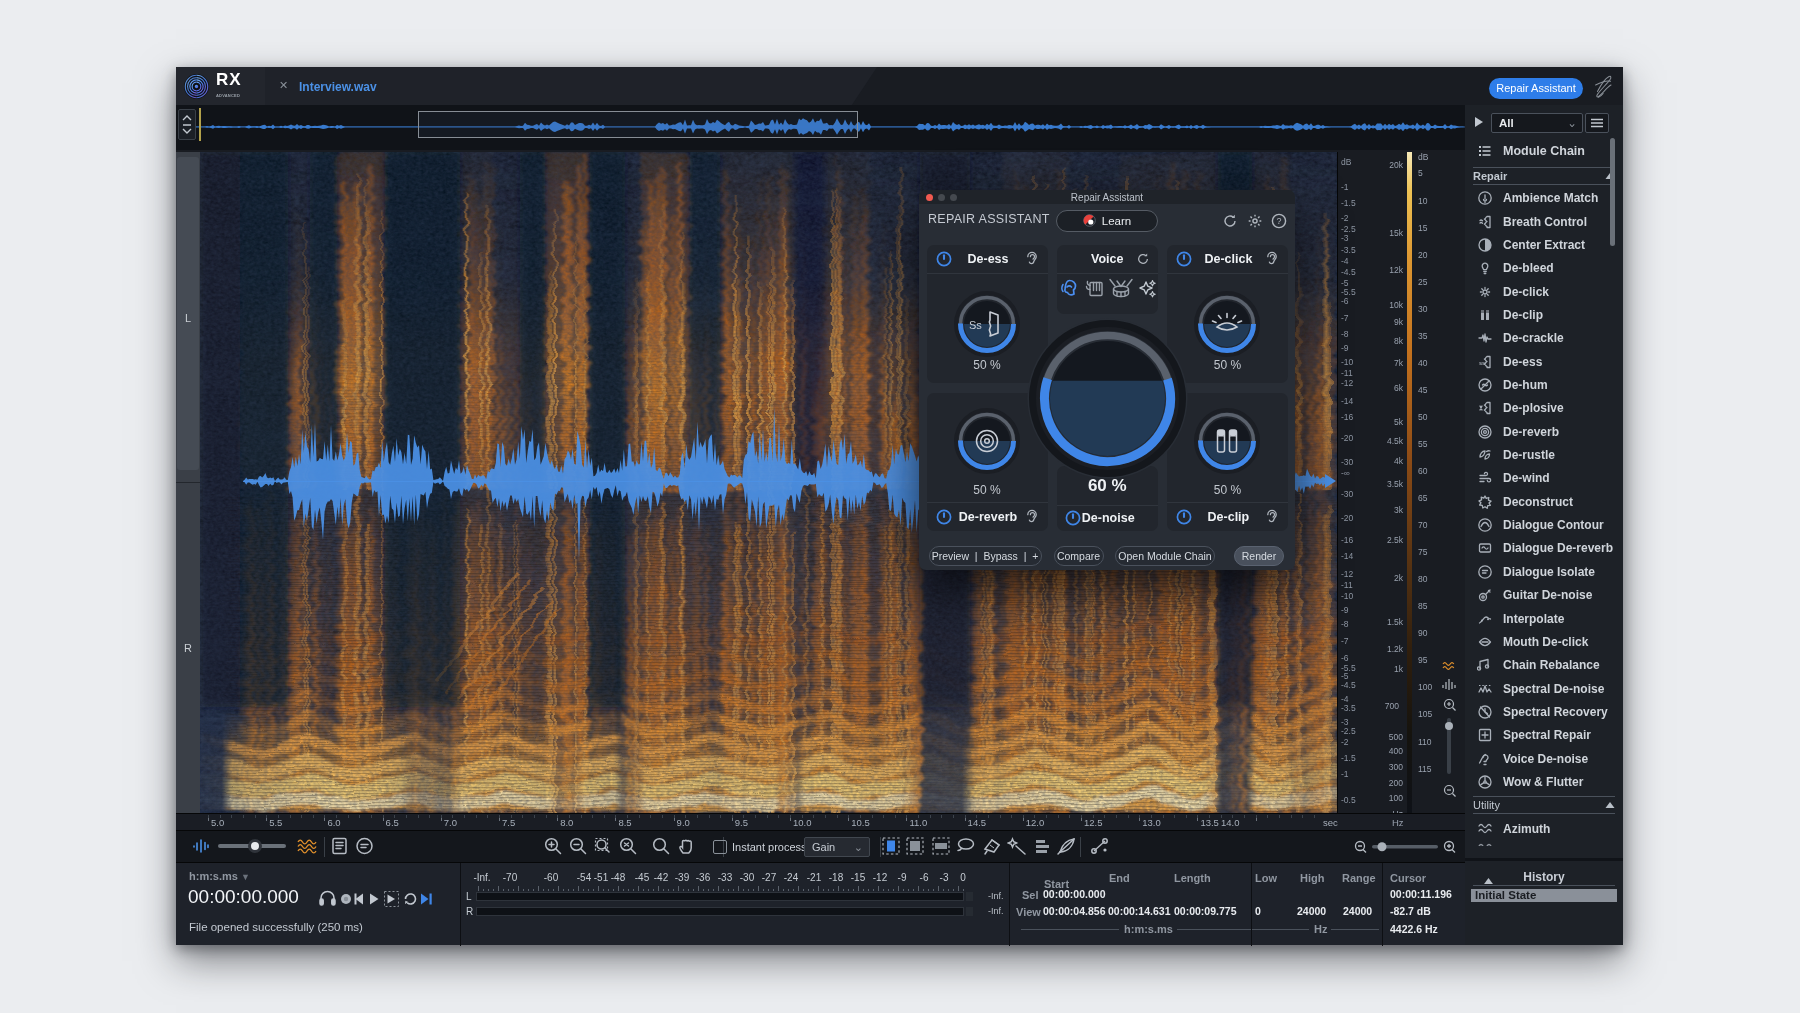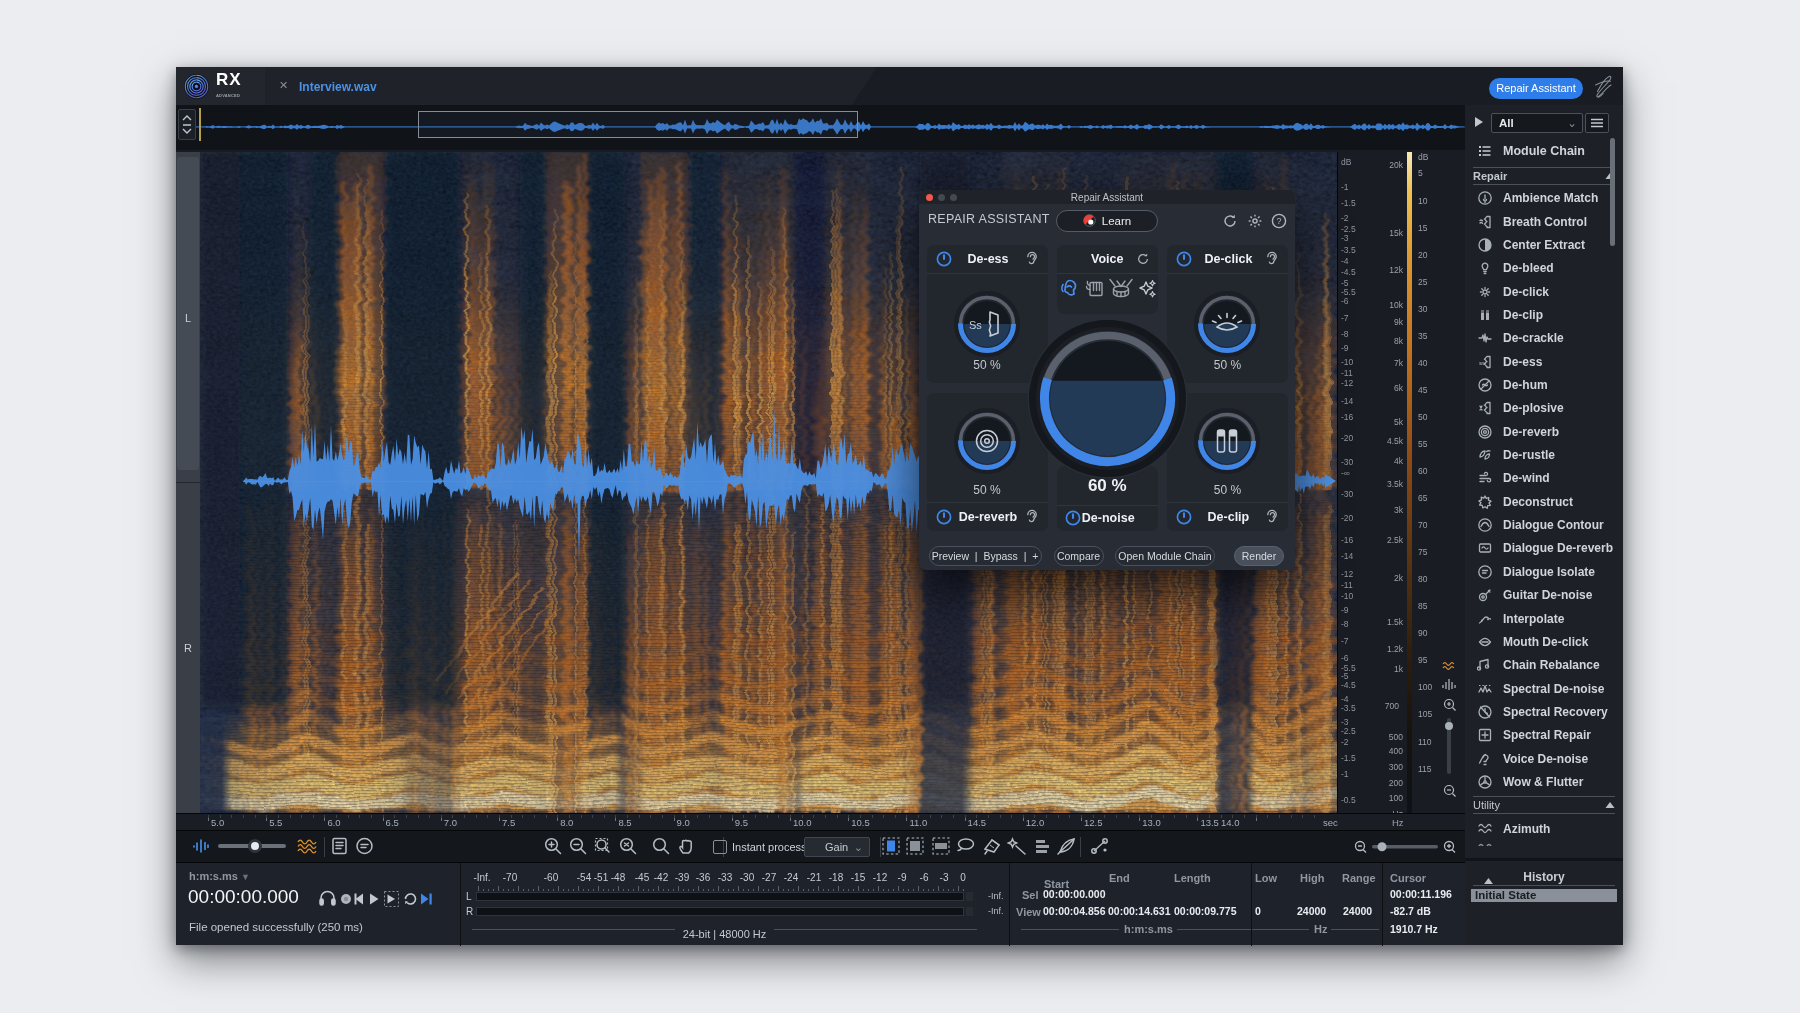--- a/index.html
+++ b/index.html
@@ -1595,21 +1595,21 @@
           <path d="M6 17c-2-2.5-3.5-5-3-6s1.8-.5 2.5.5V5.5c0-1.5 2-1.5 2.2 0 .2-1.8 2.2-1.6 2.3 0 .3-1.4 2-1.3 2.2.2.3-1.2 2-1 2 .8V12c0 3-1.5 4-2.5 5z" stroke="#b6bcc4" stroke-width="1.5" fill="none" stroke-linecap="round"></path>
         </svg></div>
     <div style="position:absolute;left:42px;top:13px;width:68px;height:4px;background:#6a7179;border-radius:2px"></div>
     <div style="position:absolute;left:72px;top:8px;width:14px;height:14px;background:#e8ebee;border-radius:50%;border:3px solid #30343b"></div>
     <div style="position:absolute;left:148px;top:6px;width:1px;height:20px;background:#3a4047"></div>
     <div style="position:absolute;left:547px;top:6px;width:1px;height:20px;background:#3a4047"></div>
     <div style="position:absolute;left:641px;top:6px;width:1px;height:20px;background:#3a4047"></div>
     <div style="position:absolute;left:704px;top:6px;width:1px;height:20px;background:#3a4047"></div>
     <div style="position:absolute;left:537px;top:9px;width:14px;height:14px;border:1.5px solid #8a9199;border-radius:2px"></div>
     <div style="position:absolute;left:556px;top:10px;color:#ced3da;font-size:11px">Instant process</div>
-    <div style="position:absolute;left:628px;top:6px;width:66px;height:20px;background:#262a31;border:1px solid #41474f;border-radius:2px;color:#c6ccd3;font-size:11px;line-height:18px;padding-left:20px">Gain<span style="position:absolute;right:6px;top:0;color:#8a9199">⌄</span></div>
+    <div style="position:absolute;left:628px;top:6px;width:66px;height:20px;background:#262a31;border:1px solid #41474f;border-radius:2px;color:#c6ccd3;font-size:11px;line-height:18px;padding-left:7px">Gain<span style="position:absolute;right:6px;top:0;color:#8a9199">⌄</span></div>
     <div style="position:absolute;left:705px;top:5px;width:20px;height:22px"><svg width="20" height="20" viewBox="0 0 20 20">
           <rect x="2" y="2" width="16" height="16" fill="none" stroke="#b6bcc4" stroke-width="1.1" stroke-dasharray="2.5 2.2"></rect>
           <rect x="6" y="4.5" width="8" height="11" fill="#3f86e8"></rect>
         </svg></div>
       <div style="position:absolute;left:729px;top:5px;width:20px;height:22px"><svg width="20" height="20" viewBox="0 0 20 20">
           <rect x="2" y="2" width="16" height="16" fill="none" stroke="#b6bcc4" stroke-width="1.1" stroke-dasharray="2.5 2.2"></rect>
           <rect x="5" y="5" width="10" height="10" fill="#8a9199"></rect>
         </svg></div>
       <div style="position:absolute;left:755px;top:5px;width:20px;height:22px"><svg width="20" height="20" viewBox="0 0 20 20">
           <rect x="2" y="2" width="16" height="16" fill="none" stroke="#b6bcc4" stroke-width="1.1" stroke-dasharray="2.5 2.2"></rect>
@@ -1818,24 +1818,20 @@
           <div style="position:absolute;left:503px;top:5px;width:1px;height:2px;background:#5a616b"></div>
         </div>
       <div style="position:absolute;left:6px;top:28px;color:#c6ccd3;font-size:10px">L</div>
       <div style="position:absolute;left:16px;top:29px;width:488px;height:9px;background:#0e1116;border:1px solid #2e333b"></div>
       <div style="position:absolute;left:6px;top:43px;color:#c6ccd3;font-size:10px">R</div>
       <div style="position:absolute;left:16px;top:44px;width:488px;height:9px;background:#0e1116;border:1px solid #2e333b"></div>
       <div style="position:absolute;left:506px;top:29px;width:7px;height:9px;background:#262b32"></div>
       <div style="position:absolute;left:506px;top:44px;width:7px;height:9px;background:#262b32"></div>
       <div style="position:absolute;left:528px;top:28px;color:#b9bfc7;font-size:9px">-Inf.</div>
       <div style="position:absolute;left:528px;top:43px;color:#b9bfc7;font-size:9px">-Inf.</div>
-      <div style="position:absolute;left:12px;top:61px;width:505px;text-align:center">
-        <div style="position:absolute;left:0;top:5px;width:505px;height:1px;background:#4a515b"></div>
-        <span style="background:#1e222a;padding:0 8px;position:relative;color:#c3c9d1;font-size:11px">24-bit | 48000 Hz</span>
-      </div>
     </div>
     <div style="position:absolute;left:833px;top:0;width:1px;height:83px;background:#0d0f13"></div>
     <div style="position:absolute;left:833px;top:0;width:456px;height:83px">
       <div class="ilab" style="position:absolute;left:35px;top:15px">Start</div>
       <div class="ilab" style="position:absolute;left:100px;top:9px">End</div>
       <div class="ilab" style="position:absolute;left:165px;top:9px">Length</div>
       <div class="ilab" style="position:absolute;left:246px;top:9px">Low</div>
       <div class="ilab" style="position:absolute;left:291px;top:9px">High</div>
       <div class="ilab" style="position:absolute;left:333px;top:9px">Range</div>
       <div class="ilab" style="position:absolute;left:381px;top:9px">Cursor</div>
@@ -1845,21 +1841,21 @@
       <div class="ilab" style="position:absolute;left:7px;top:43px">View</div>
       <div class="ival" style="position:absolute;left:34px;top:42px">00:00:04.856</div>
       <div class="ival" style="position:absolute;left:99px;top:42px">00:00:14.631</div>
       <div class="ival" style="position:absolute;left:165px;top:42px">00:00:09.775</div>
       <div class="ival" style="position:absolute;left:246px;top:42px">0</div>
       <div class="ival" style="position:absolute;left:288px;top:42px">24000</div>
       <div class="ival" style="position:absolute;left:334px;top:42px">24000</div>
       <div class="ival" style="position:absolute;left:381px;top:42px">-82.7 dB</div>
       <div class="ilab" style="position:absolute;left:115px;top:60px">h:m:s.ms</div>
       <div class="ilab" style="position:absolute;left:305px;top:60px">Hz</div>
-      <div class="ival" style="position:absolute;left:381px;top:60px">1910.7 Hz</div>
+      <div class="ival" style="position:absolute;left:381px;top:60px">4422.6 Hz</div>
       <div style="position:absolute;left:12px;top:66px;width:98px;height:1px;background:#4a515b"></div>
       <div style="position:absolute;left:168px;top:66px;width:95px;height:1px;background:#4a515b"></div>
       <div style="position:absolute;left:242px;top:66px;width:58px;height:1px;background:#4a515b"></div>
       <div style="position:absolute;left:322px;top:66px;width:48px;height:1px;background:#4a515b"></div>
       <div style="position:absolute;left:242px;top:0;width:1px;height:83px;background:#0d0f13"></div>
       <div style="position:absolute;left:373px;top:0;width:1px;height:83px;background:#0d0f13"></div>
     </div>
   </div>
   <div class="abs sidebar">
     <div style="position:absolute;left:10px;top:12px;width:0;height:0;border-left:8px solid #c2c8d0;border-top:5px solid transparent;border-bottom:5px solid transparent"></div>

